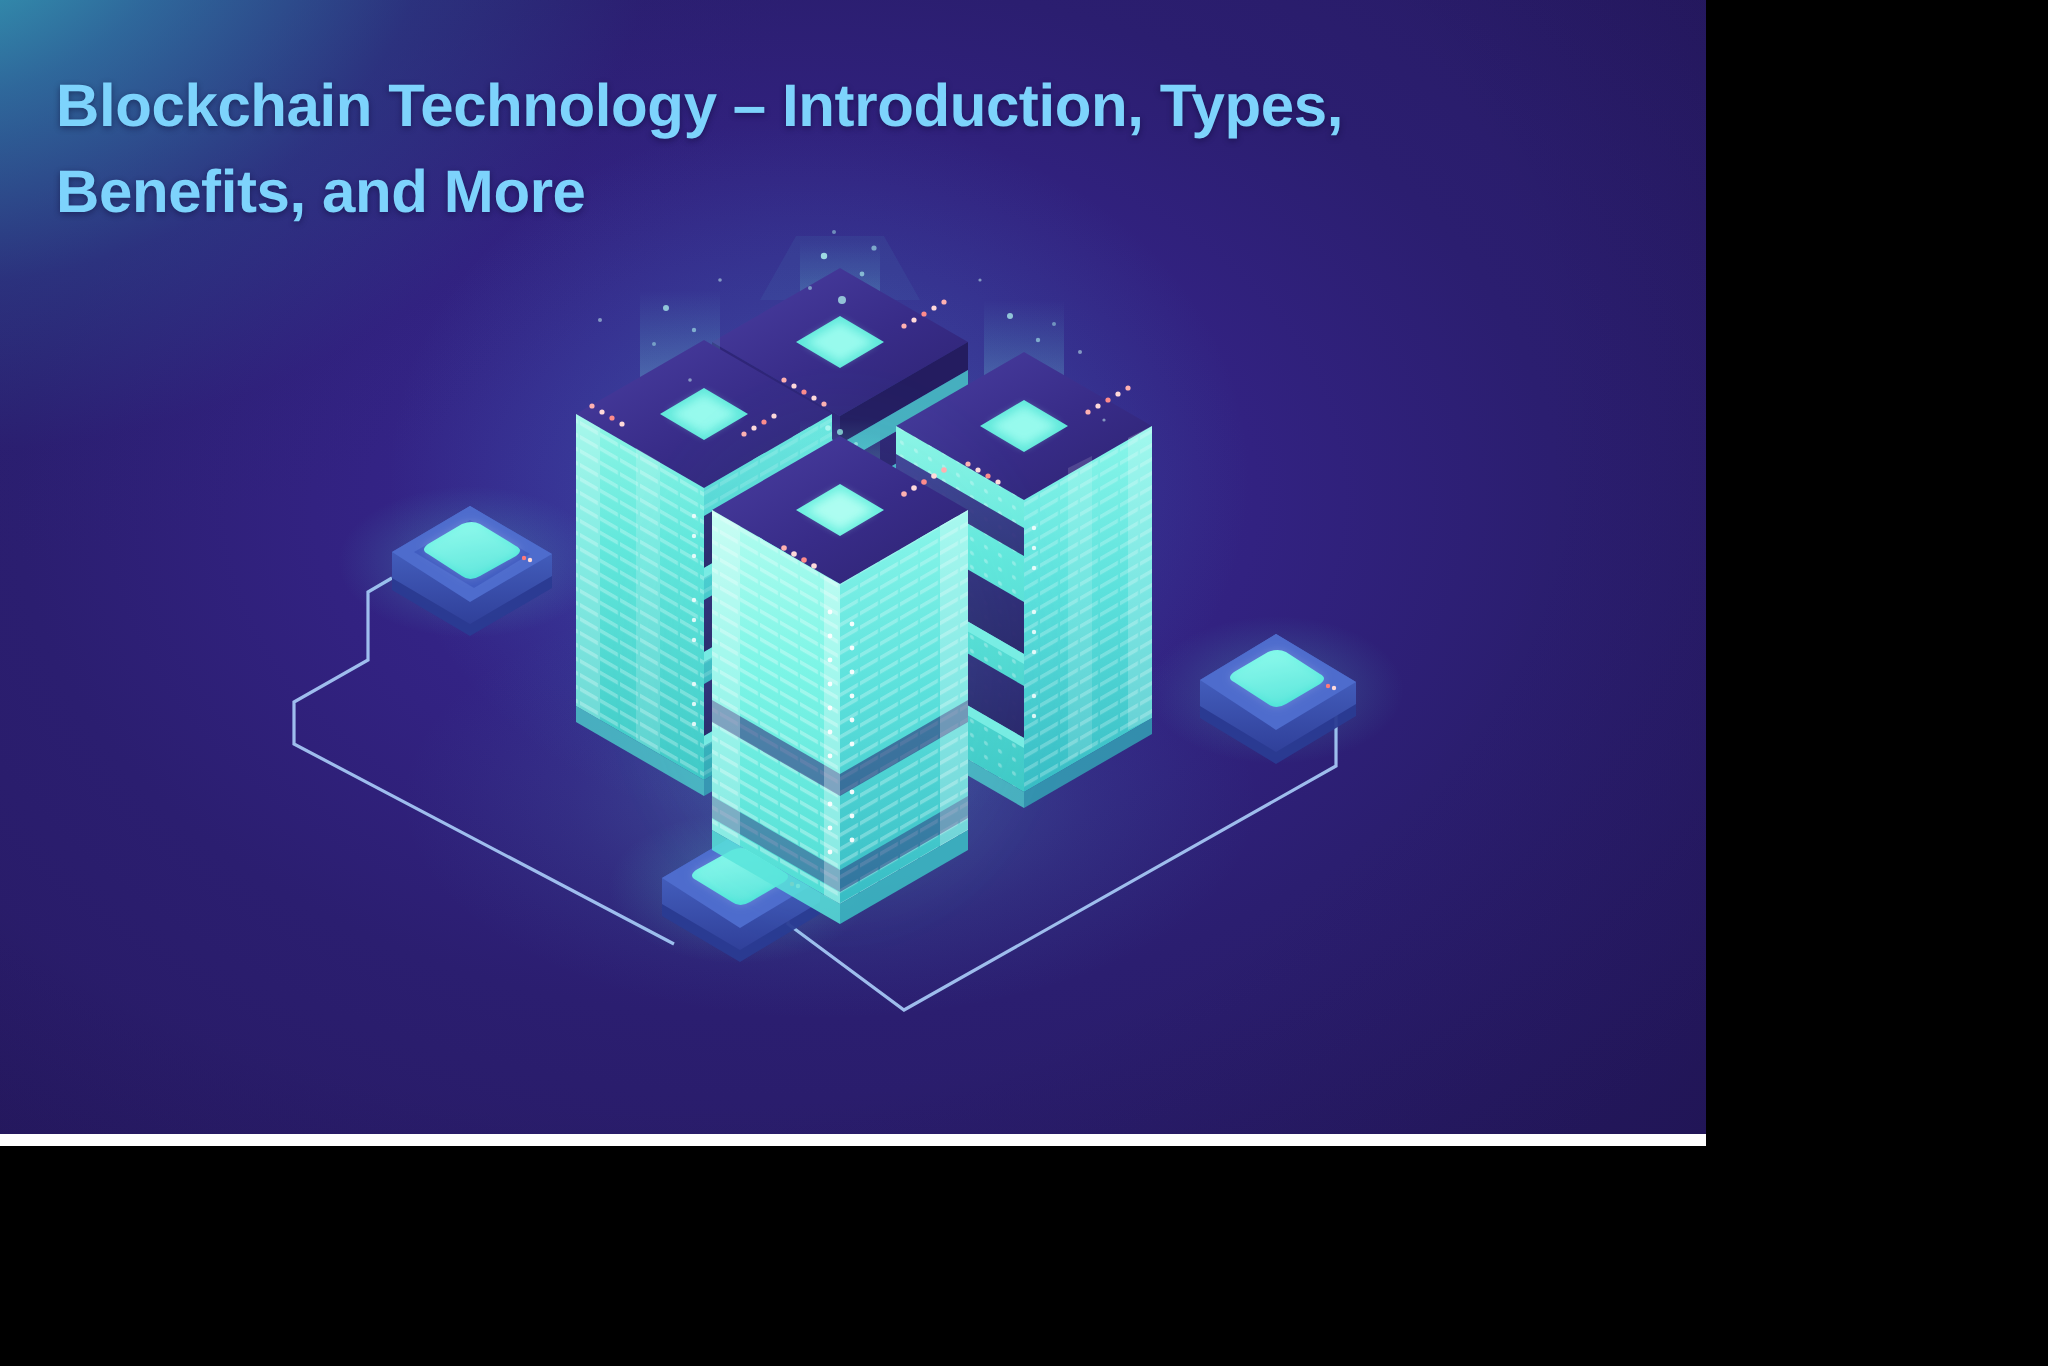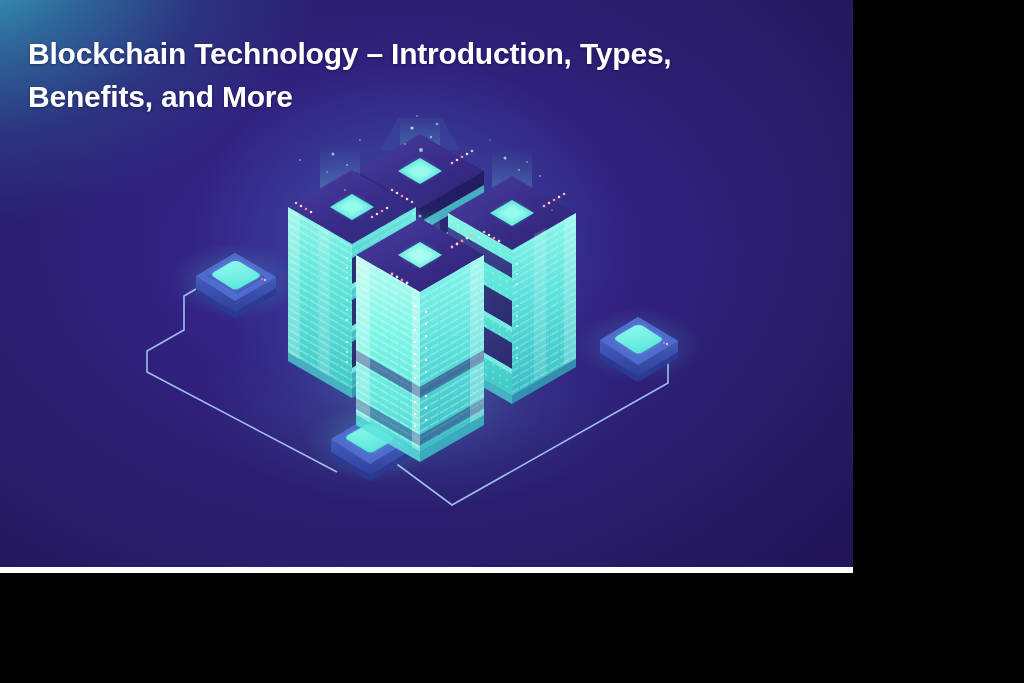--- a/index.html
+++ b/index.html
@@ -69,21 +69,21 @@
     height: 6px;
     background: #ffffff;
   }
 
   
   #title {
     position: absolute;
     left: 28px;
     top: 33px;
     width: 700px;
-    color: #ffffff;
+    color: #7dd3fc;
     font-size: 30px;
     font-weight: bold;
     line-height: 1.42;
     letter-spacing: -0.2px;
     text-shadow: 0 1px 3px rgba(10,6,45,0.45);
     white-space: pre-line;
   }
 
   
   #illo {

